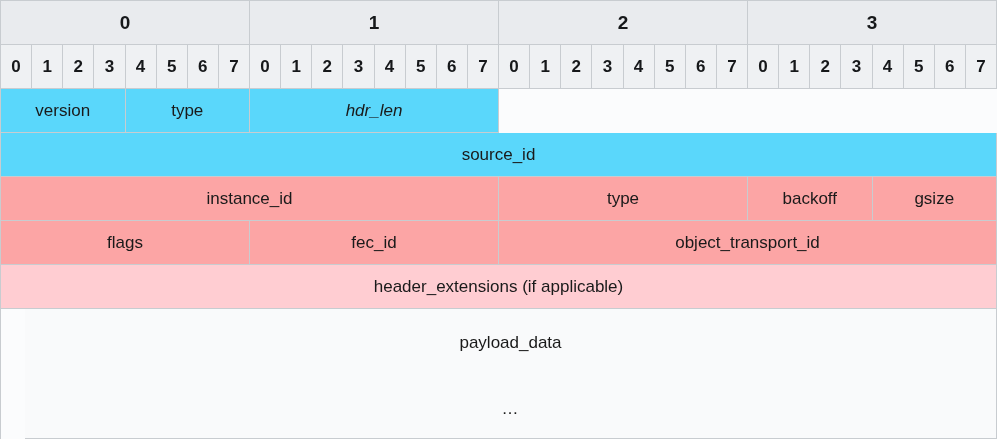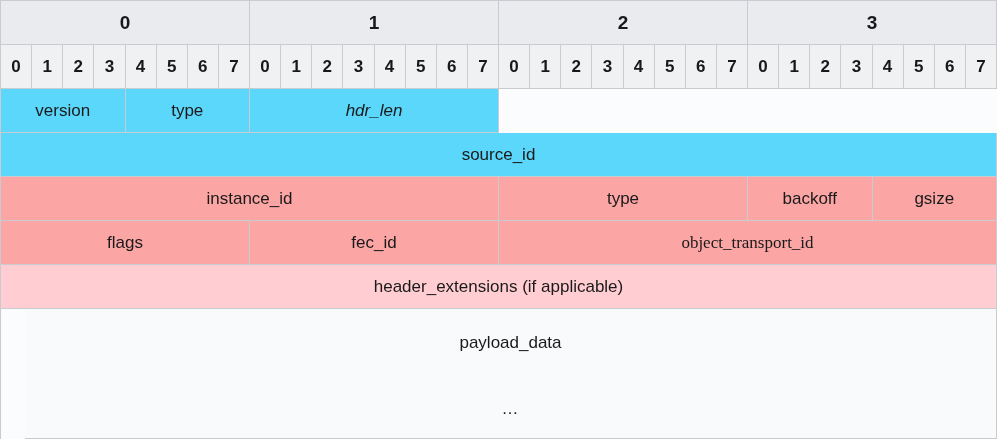--- a/index.html
+++ b/index.html
@@ -120,21 +120,21 @@
       </div><div class="row row-field">
         <div class="cell fill-dark" style="width: 100%;">source_id</div>
       </div><div class="row row-field">
         <div class="cell fill-light" style="width: 50%;">instance_id</div>
         <div class="cell fill-light" style="width: 25%;">type</div>
         <div class="cell fill-light" style="width: 12.5%;">backoff</div>
         <div class="cell fill-light" style="width: 12.5%;">gsize</div>
       </div><div class="row row-field">
         <div class="cell fill-light" style="width: 25%;">flags</div>
         <div class="cell fill-light" style="width: 25%;">fec_id</div>
-        <div class="cell fill-light" style="width: 50%; font-family: Liberation Serif, serif;">object_transport_id</div>
+        <div class="cell fill-light" style="width: 50%;">object_transport_id</div>
       </div><div class="row row-field">
         <div class="cell fill-pink" style="width: 100%;">header_extensions (if applicable)</div>
       </div></div>
 
   <div class="row row-payload">
     <div class="cell fill-plain" style="width:100%">
       <span>payload_data</span>
       <span class="payload-ellipsis">…</span>
     </div>
   </div>

